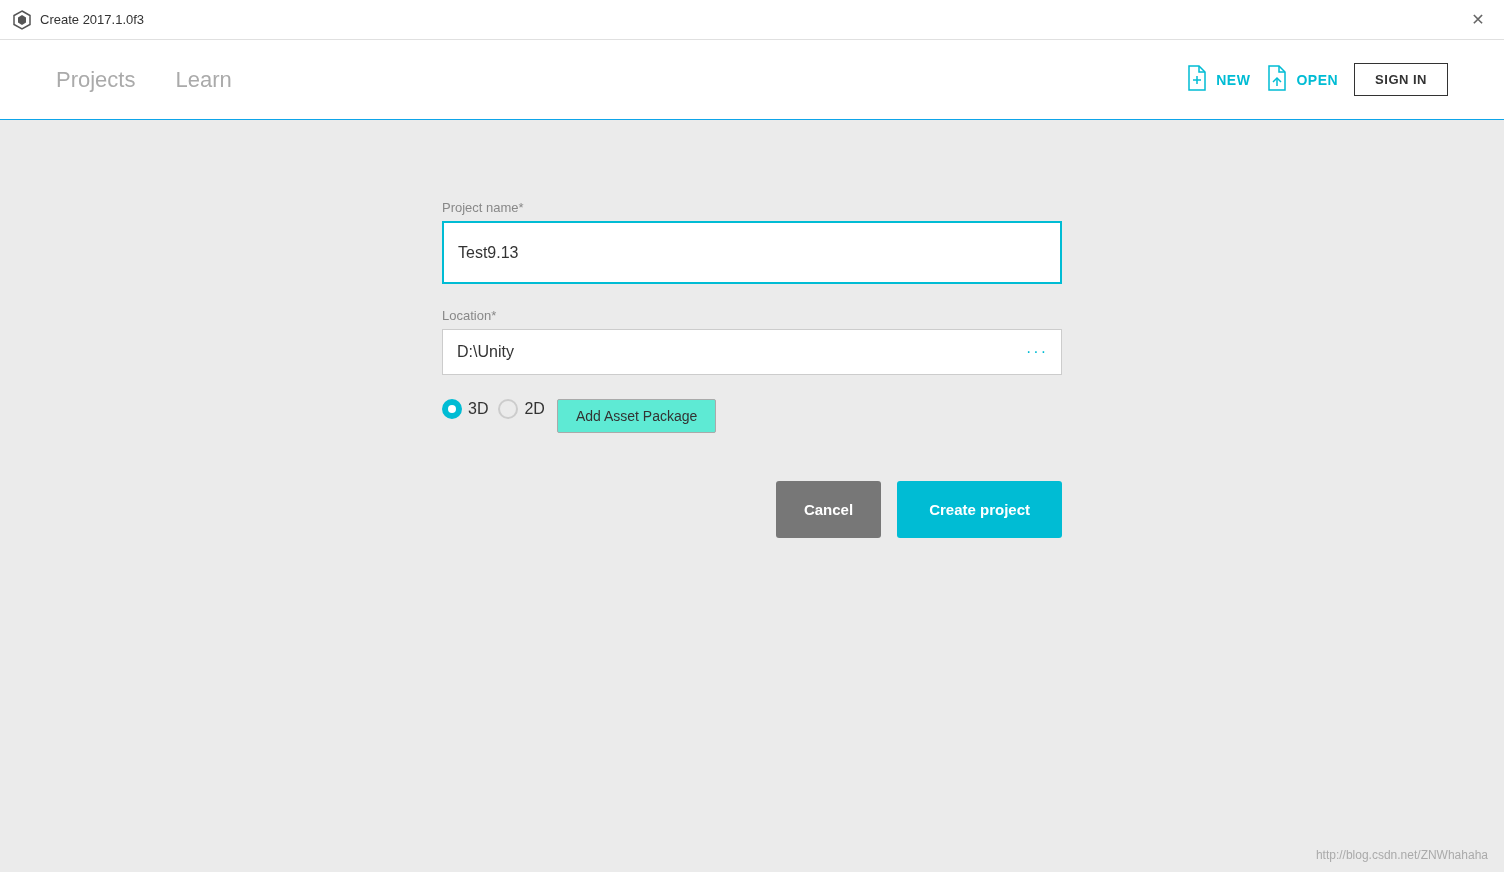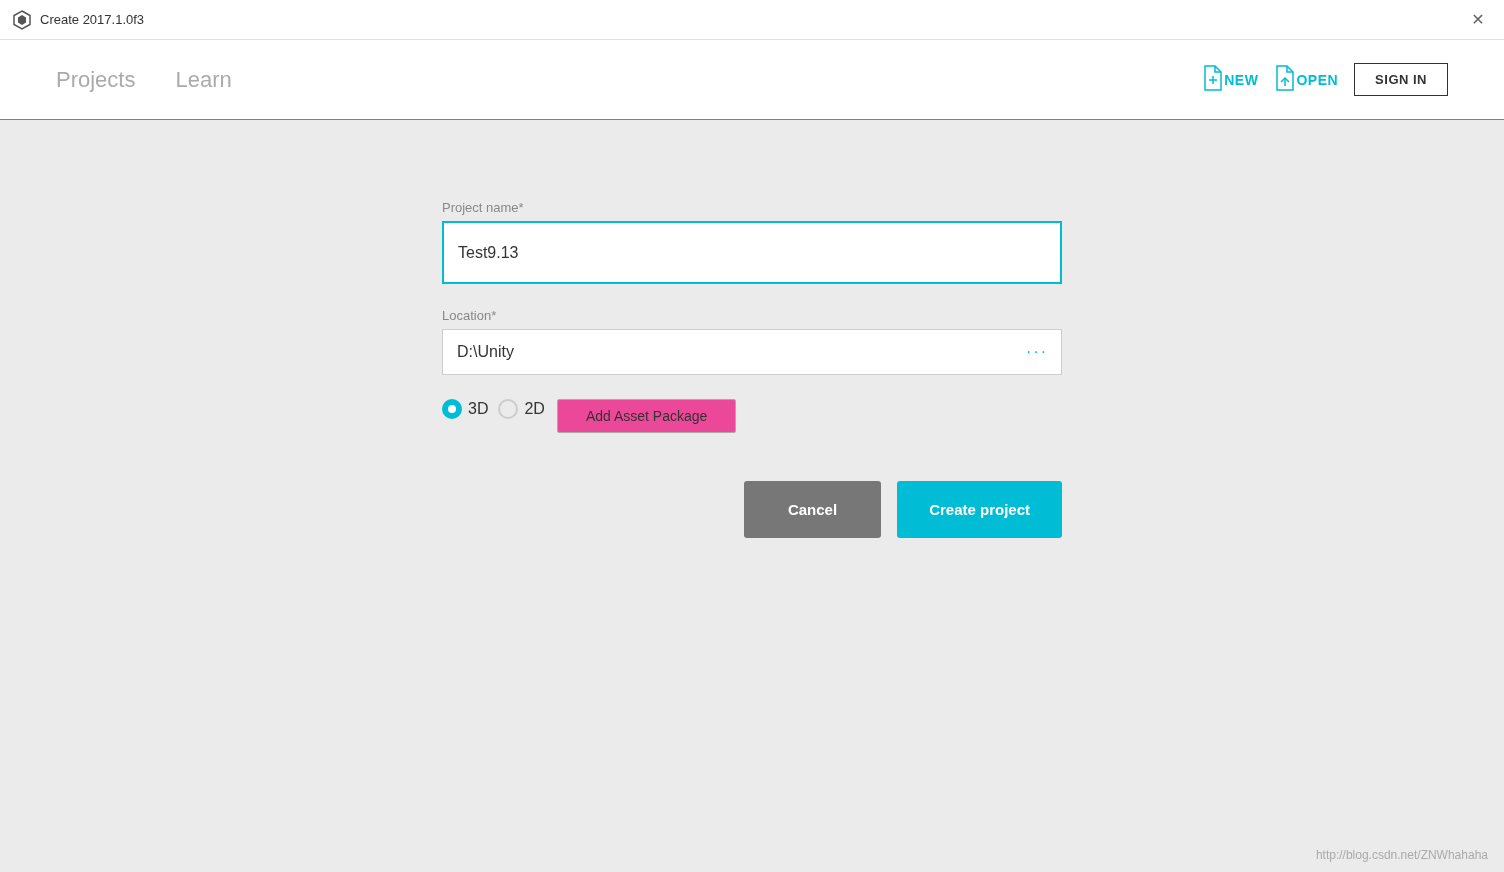--- a/index.html
+++ b/index.html
@@ -76,21 +76,21 @@
 
     .nav-actions {
       display: flex;
       align-items: center;
       gap: 16px;
     }
 
     .nav-action-btn {
       display: flex;
       align-items: center;
-      gap: 0;
+      gap: 8px;
       color: #00bcd4;
       font-size: 14px;
       font-weight: 600;
       cursor: pointer;
       text-transform: uppercase;
       letter-spacing: 0.5px;
       background: none;
       border: none;
     }
 
@@ -216,40 +216,40 @@
     .radio-circle.selected::after {
       content: '';
       width: 8px;
       height: 8px;
       border-radius: 50%;
       background: #fff;
     }
 
     .add-asset-btn {
       border: 1px solid #aaa;
-      background: #ec4899;
-      padding: 8px 28px;
+      background: #5eead4;
+      padding: 8px 18px;
       font-size: 14px;
       color: #333;
       cursor: pointer;
       border-radius: 2px;
     }
 
     
     .action-row {
       display: flex;
       justify-content: flex-end;
       gap: 16px;
     }
 
     .cancel-btn {
       background: #777;
       color: #fff;
       border: none;
-      padding: 12px 44px;
+      padding: 12px 28px;
       font-size: 15px;
       font-weight: 600;
       cursor: pointer;
       border-radius: 3px;
     }
 
     .create-btn {
       background: #00bcd4;
       color: #fff;
       border: none;

